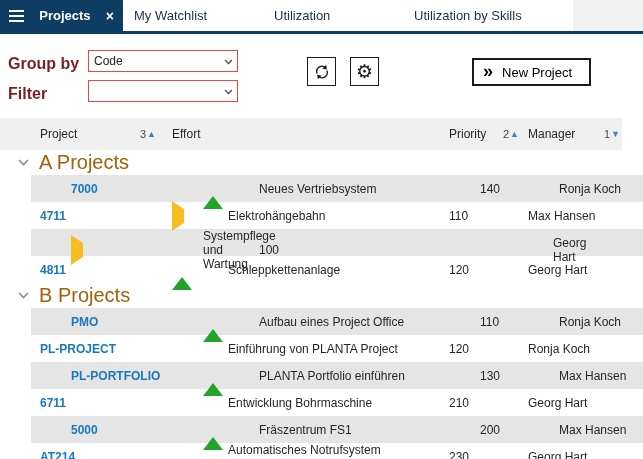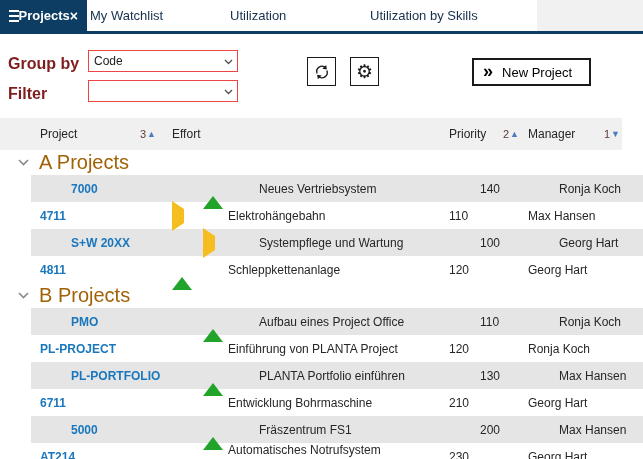--- a/index.html
+++ b/index.html
@@ -2,26 +2,26 @@
 <html><head>
 <meta charset="utf-8">
 <style>
   * { margin:0; padding:0; box-sizing:border-box; }
   html,body { width:643px; height:459px; overflow:hidden; background:#fff;
     font-family:"Liberation Sans", sans-serif; }
 
   
   .tabbar { display:flex; height:31px; align-items:stretch; background:#fff; }
   .tab { display:flex; align-items:center; font-size:13px; color:#16304e; cursor:default; }
-  .tab.inactive { padding-left:3px; }
+  .tab.inactive { padding-left:11px; }
   .tab.t2 { width:140px; }
   .tab.t3 { width:140px; }
   .tab.t4 { width:170px; }
   .tab-filler { flex:1; background:#f1f1f1; }
-  .tab.active { background:#0d3d63; color:#fff; font-weight:bold; width:87px;
+  .tab.active { background:#0d3d63; color:#fff; font-weight:bold; width:123px;
     padding:0 9px; justify-content:space-between; }
   .hamburger { display:inline-flex; flex-direction:column; gap:3px; width:15px; }
   .hamburger i { display:block; height:2px; background:#fff; }
   .tab-close { font-weight:bold; font-size:14px; line-height:1; }
   .navline { height:3px; background:#0d3d63; }
 
   
   .toolbar { position:relative; height:84px; background:#fff; }
   .tb-label { position:absolute; left:8px; font-size:16px; font-weight:bold; color:#7f1d1d; }
   .lbl-group { top:21px; }
@@ -170,21 +170,20 @@
     <a class="c-code">4711</a>
     <span class="c-effort"><span class="tri-right"></span></span>
     <span class="c-name">Elektrohängebahn</span>
     <span class="c-priority">110</span>
     <span></span>
     <span class="c-manager">Max Hansen</span>
   </div>
 
   <div class="row grid stripe">
     <span></span>
-    <a class="c-code">S+W 20XX</a>
     <span class="c-effort"><span class="tri-right"></span></span>
     <span class="c-name">Systempflege und Wartung</span>
     <span class="c-priority">100</span>
     <span></span>
     <span class="c-manager">Georg Hart</span>
   </div>
 
   <div class="row grid">
     <span></span>
     <a class="c-code">4811</a>

